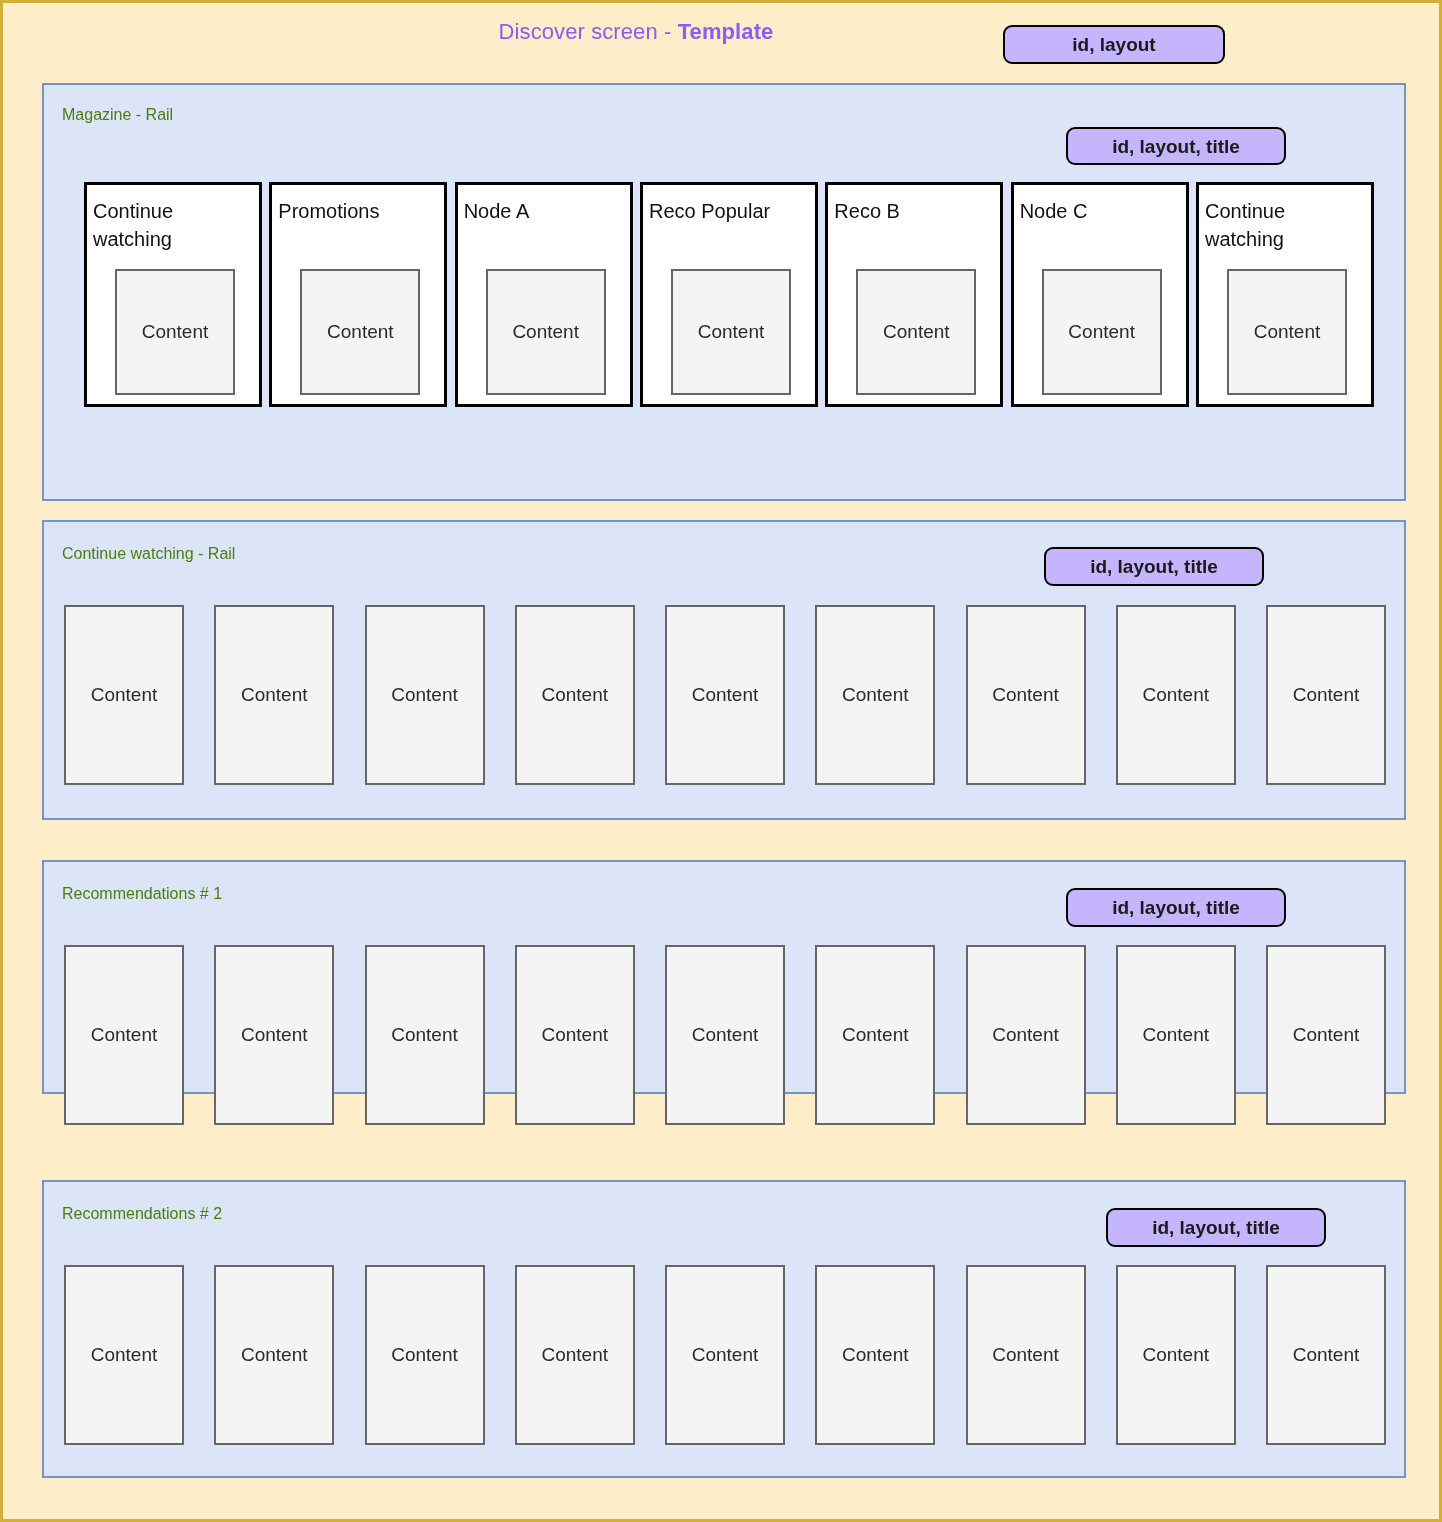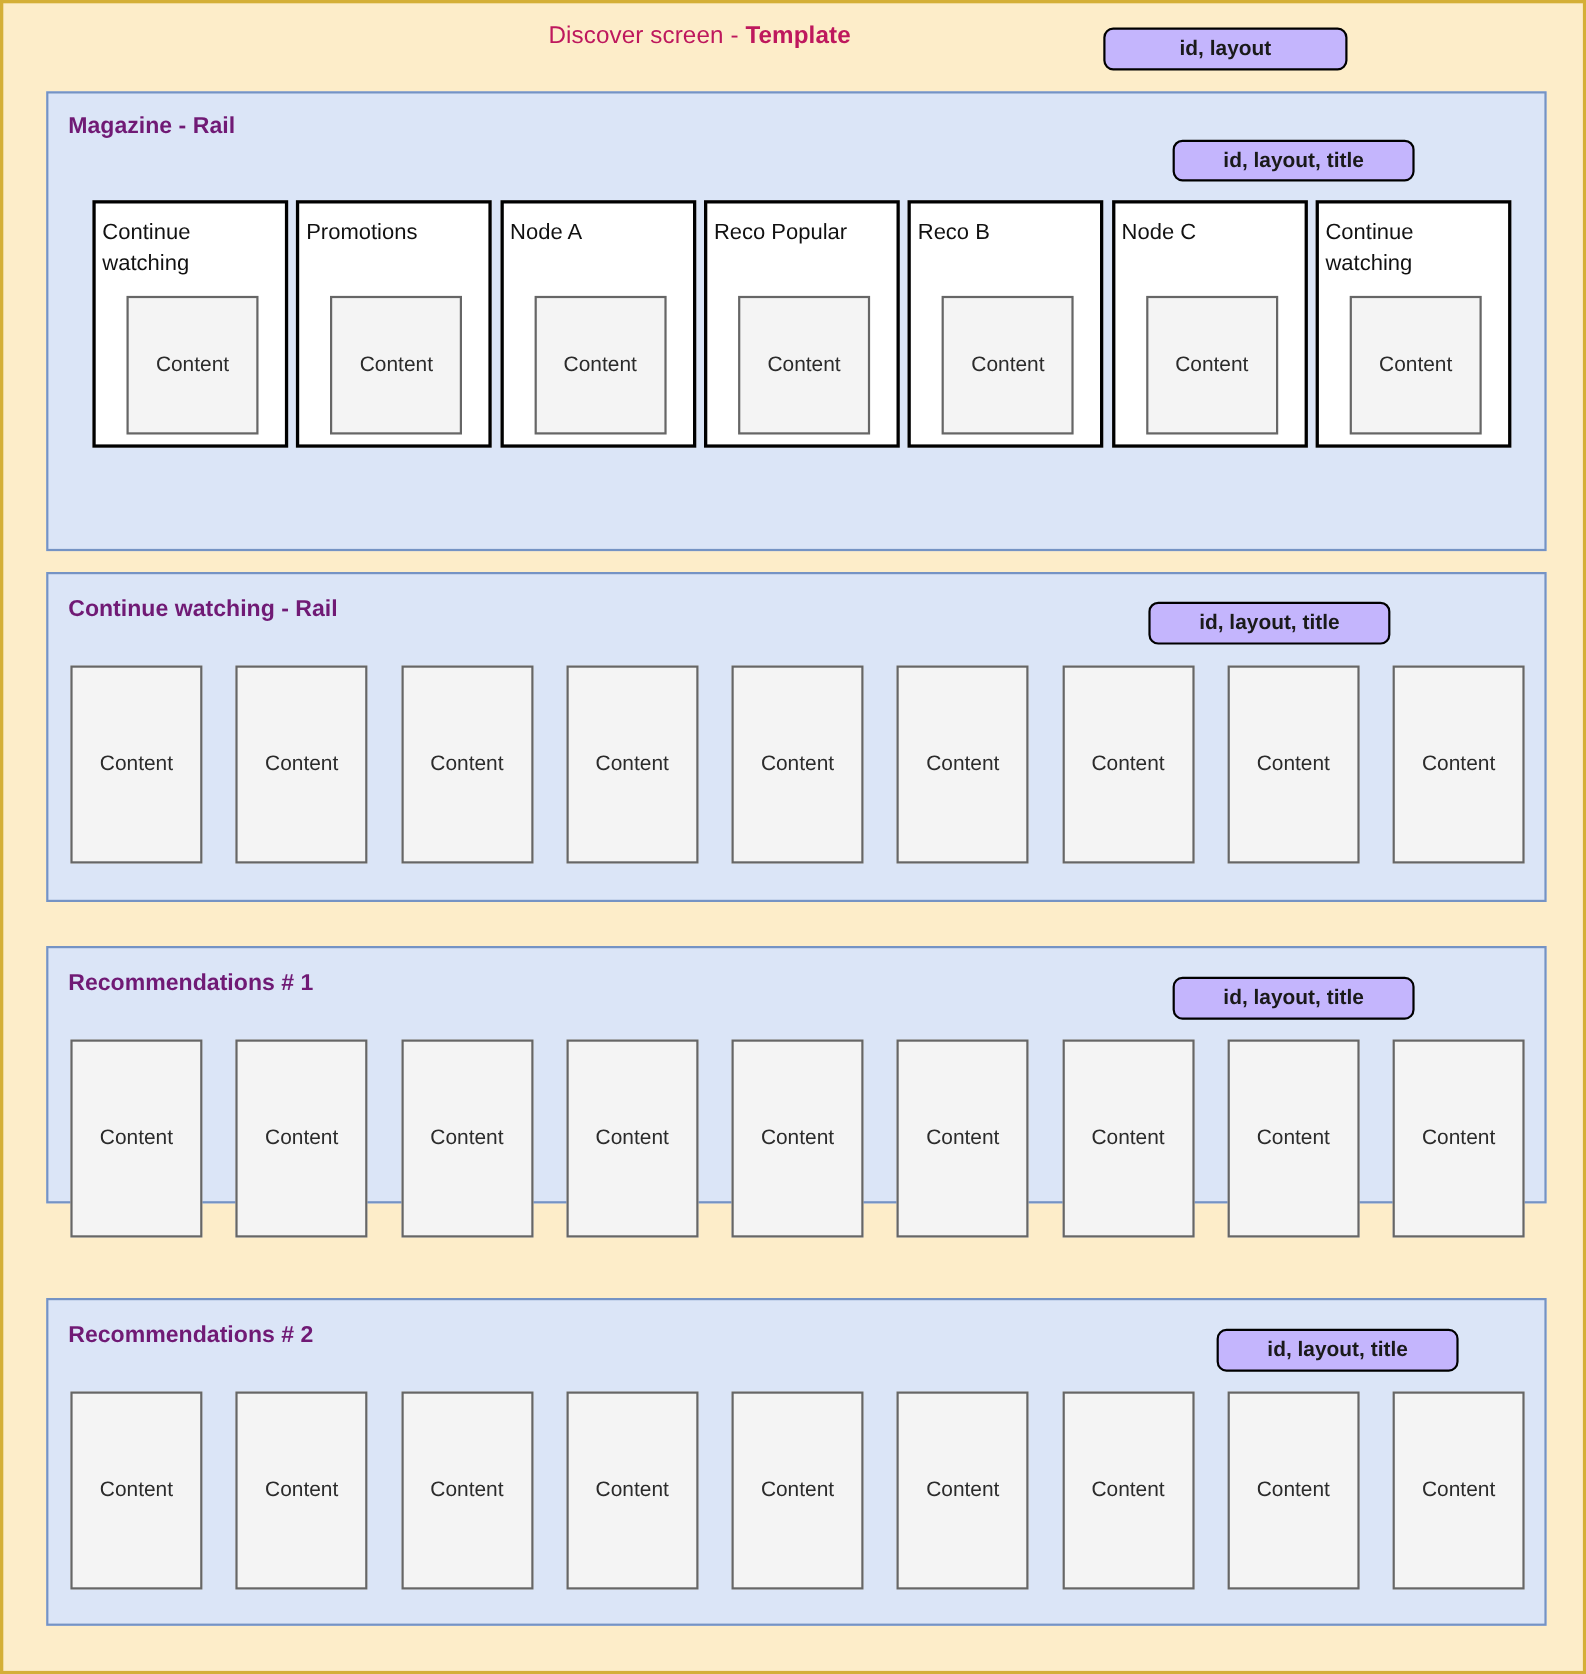--- a/index.html
+++ b/index.html
@@ -25,21 +25,21 @@
     width: 100%;
   }
   .page-title {
     position: absolute;
     left: 0;
     right: 0;
     top: 15px;
     text-align: center;
     font-size: 22px;
     line-height: 28px;
-    color: #be185d;
+    color: #8b5cf6;
     letter-spacing: 0.1px;
     padding-right: 170px;
   }
   .page-title .strong {
     font-weight: bold;
   }
   .badge {
     display: inline-flex;
     align-items: center;
     justify-content: center;
@@ -62,24 +62,24 @@
 
   
   .panel {
     position: absolute;
     background: #dbe5f7;
     border: 2px solid #7593c4;
   }
   .panel-title {
     position: absolute;
     left: 18px;
-    font-weight: bold;
-    font-size: 21px;
+    font-weight: normal;
+    font-size: 16px;
     line-height: 24px;
-    color: #701a75;
+    color: #4d7c0f;
     white-space: nowrap;
   }
   .panel-badge {
     position: absolute;
   }
 
   
   #panel-magazine {
     left: 39px;
     top: 80px;

